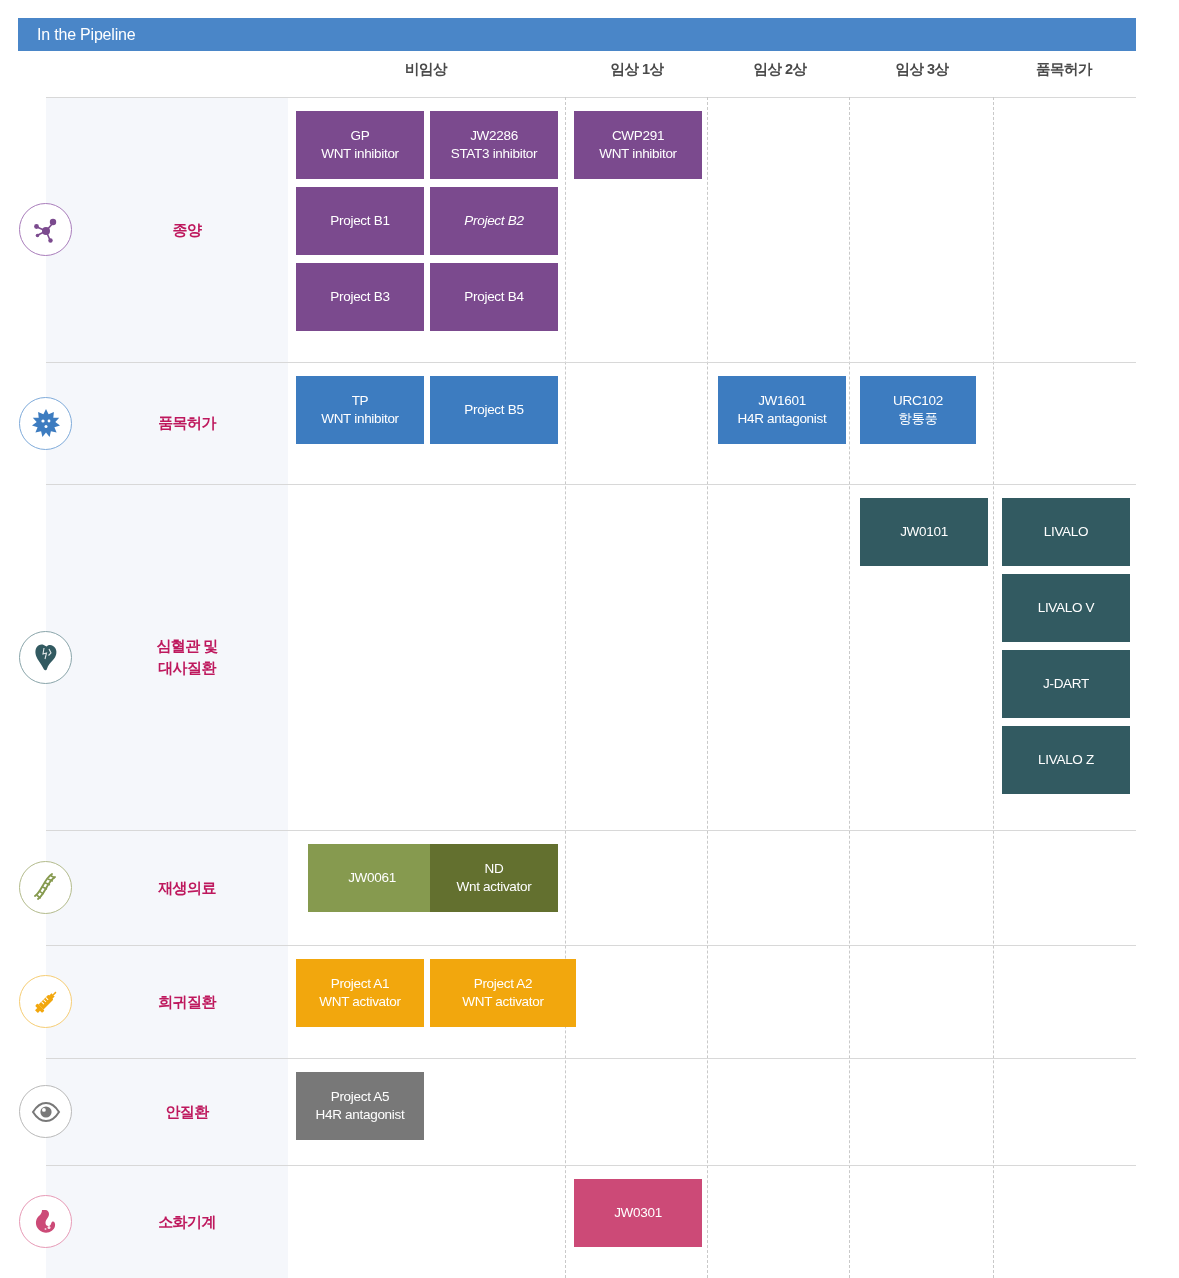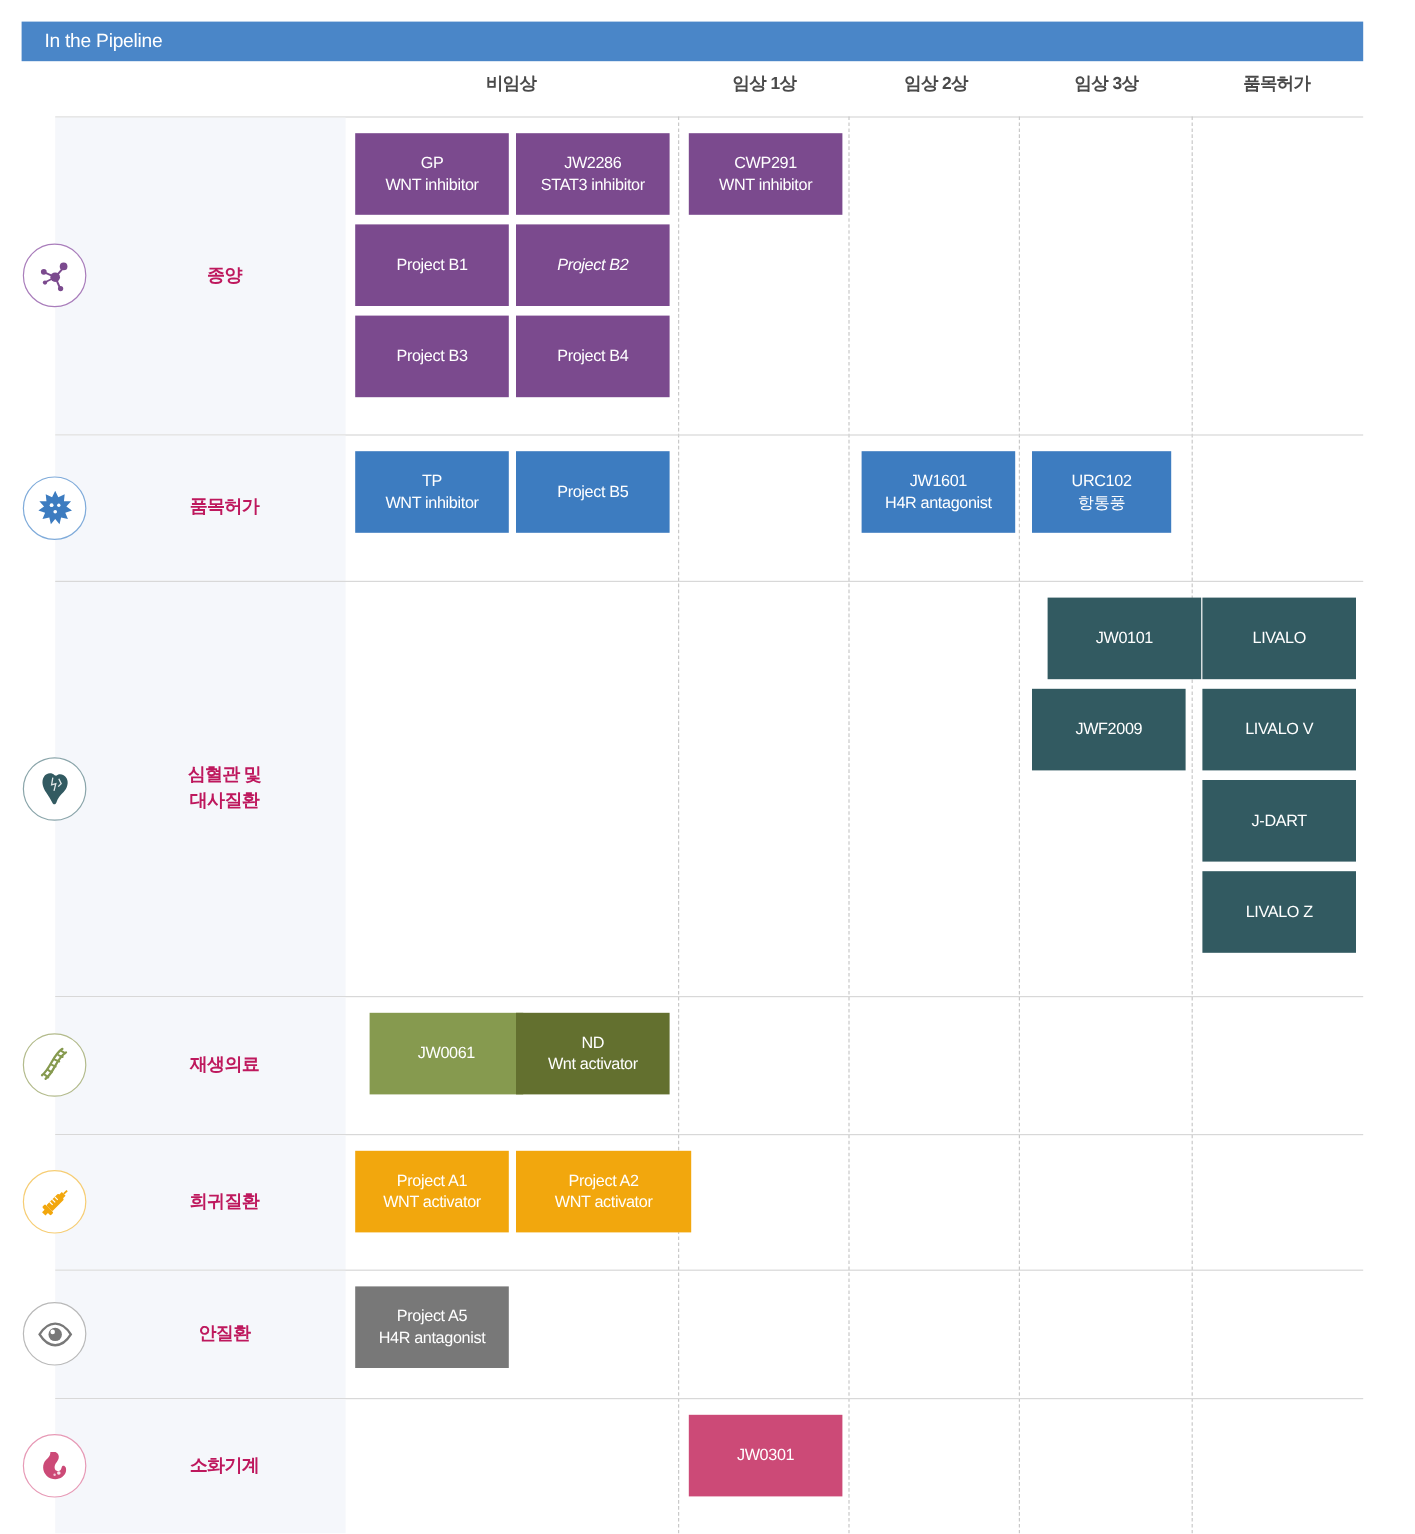--- a/index.html
+++ b/index.html
@@ -183,25 +183,22 @@
       <div class="rowicon" style="top: 533.5px; border: 1.5px solid rgb(138, 165, 170);">
         <svg width="30" height="30" viewBox="0 0 30 30">
         <path d="M14.5 4 C12 1.5 7.5 2 5.5 5.5 C3.2 9.5 4.8 14.5 7.5 18.5 C9.5 21.5 11.5 24.5 13 27.5 C14 28.8 15.5 28.5 16 26.8 C17 23 19.5 20.5 22 18 C25 15 26.5 10 24.5 6.5 C22.5 3 18 2 15.8 4.5 Z" fill="#325a61"></path>
         <path d="M13 6 L12 12 L15.5 11 L14 17 M18 7 L20 11 L17.5 13.5" stroke="#fff" stroke-width="1.1" fill="none" opacity="0.85"></path>
       </svg>
       </div>
       <div class="rowlabel-text" style="top: 538px;">
         <div>심혈관 및</div>
         <div>대사질환</div>
       </div>
-      <div class="pbox" style="left: 860px; top: 401px; width: 128px; height: 68px; background: rgb(50, 90, 97); margin-left: 13px;">
+      <div class="pbox" style="left: 860px; top: 401px; width: 128px; height: 68px; background: rgb(50, 90, 97);">
         <div class="l1">JW0101</div>
-      </div>
-      <div class="pbox" style="left: 860px; top: 477px; width: 128px; height: 68px; background: rgb(50, 90, 97);">
-        <div class="l1">JWF2009</div>
       </div>
       <div class="pbox" style="left: 1002px; top: 401px; width: 128px; height: 68px; background: rgb(50, 90, 97);">
         <div class="l1">LIVALO</div>
       </div>
       <div class="pbox" style="left: 1002px; top: 477px; width: 128px; height: 68px; background: rgb(50, 90, 97);">
         <div class="l1">LIVALO V</div>
       </div>
       <div class="pbox" style="left: 1002px; top: 553px; width: 128px; height: 68px; background: rgb(50, 90, 97);">
         <div class="l1">J-DART</div>
       </div>

